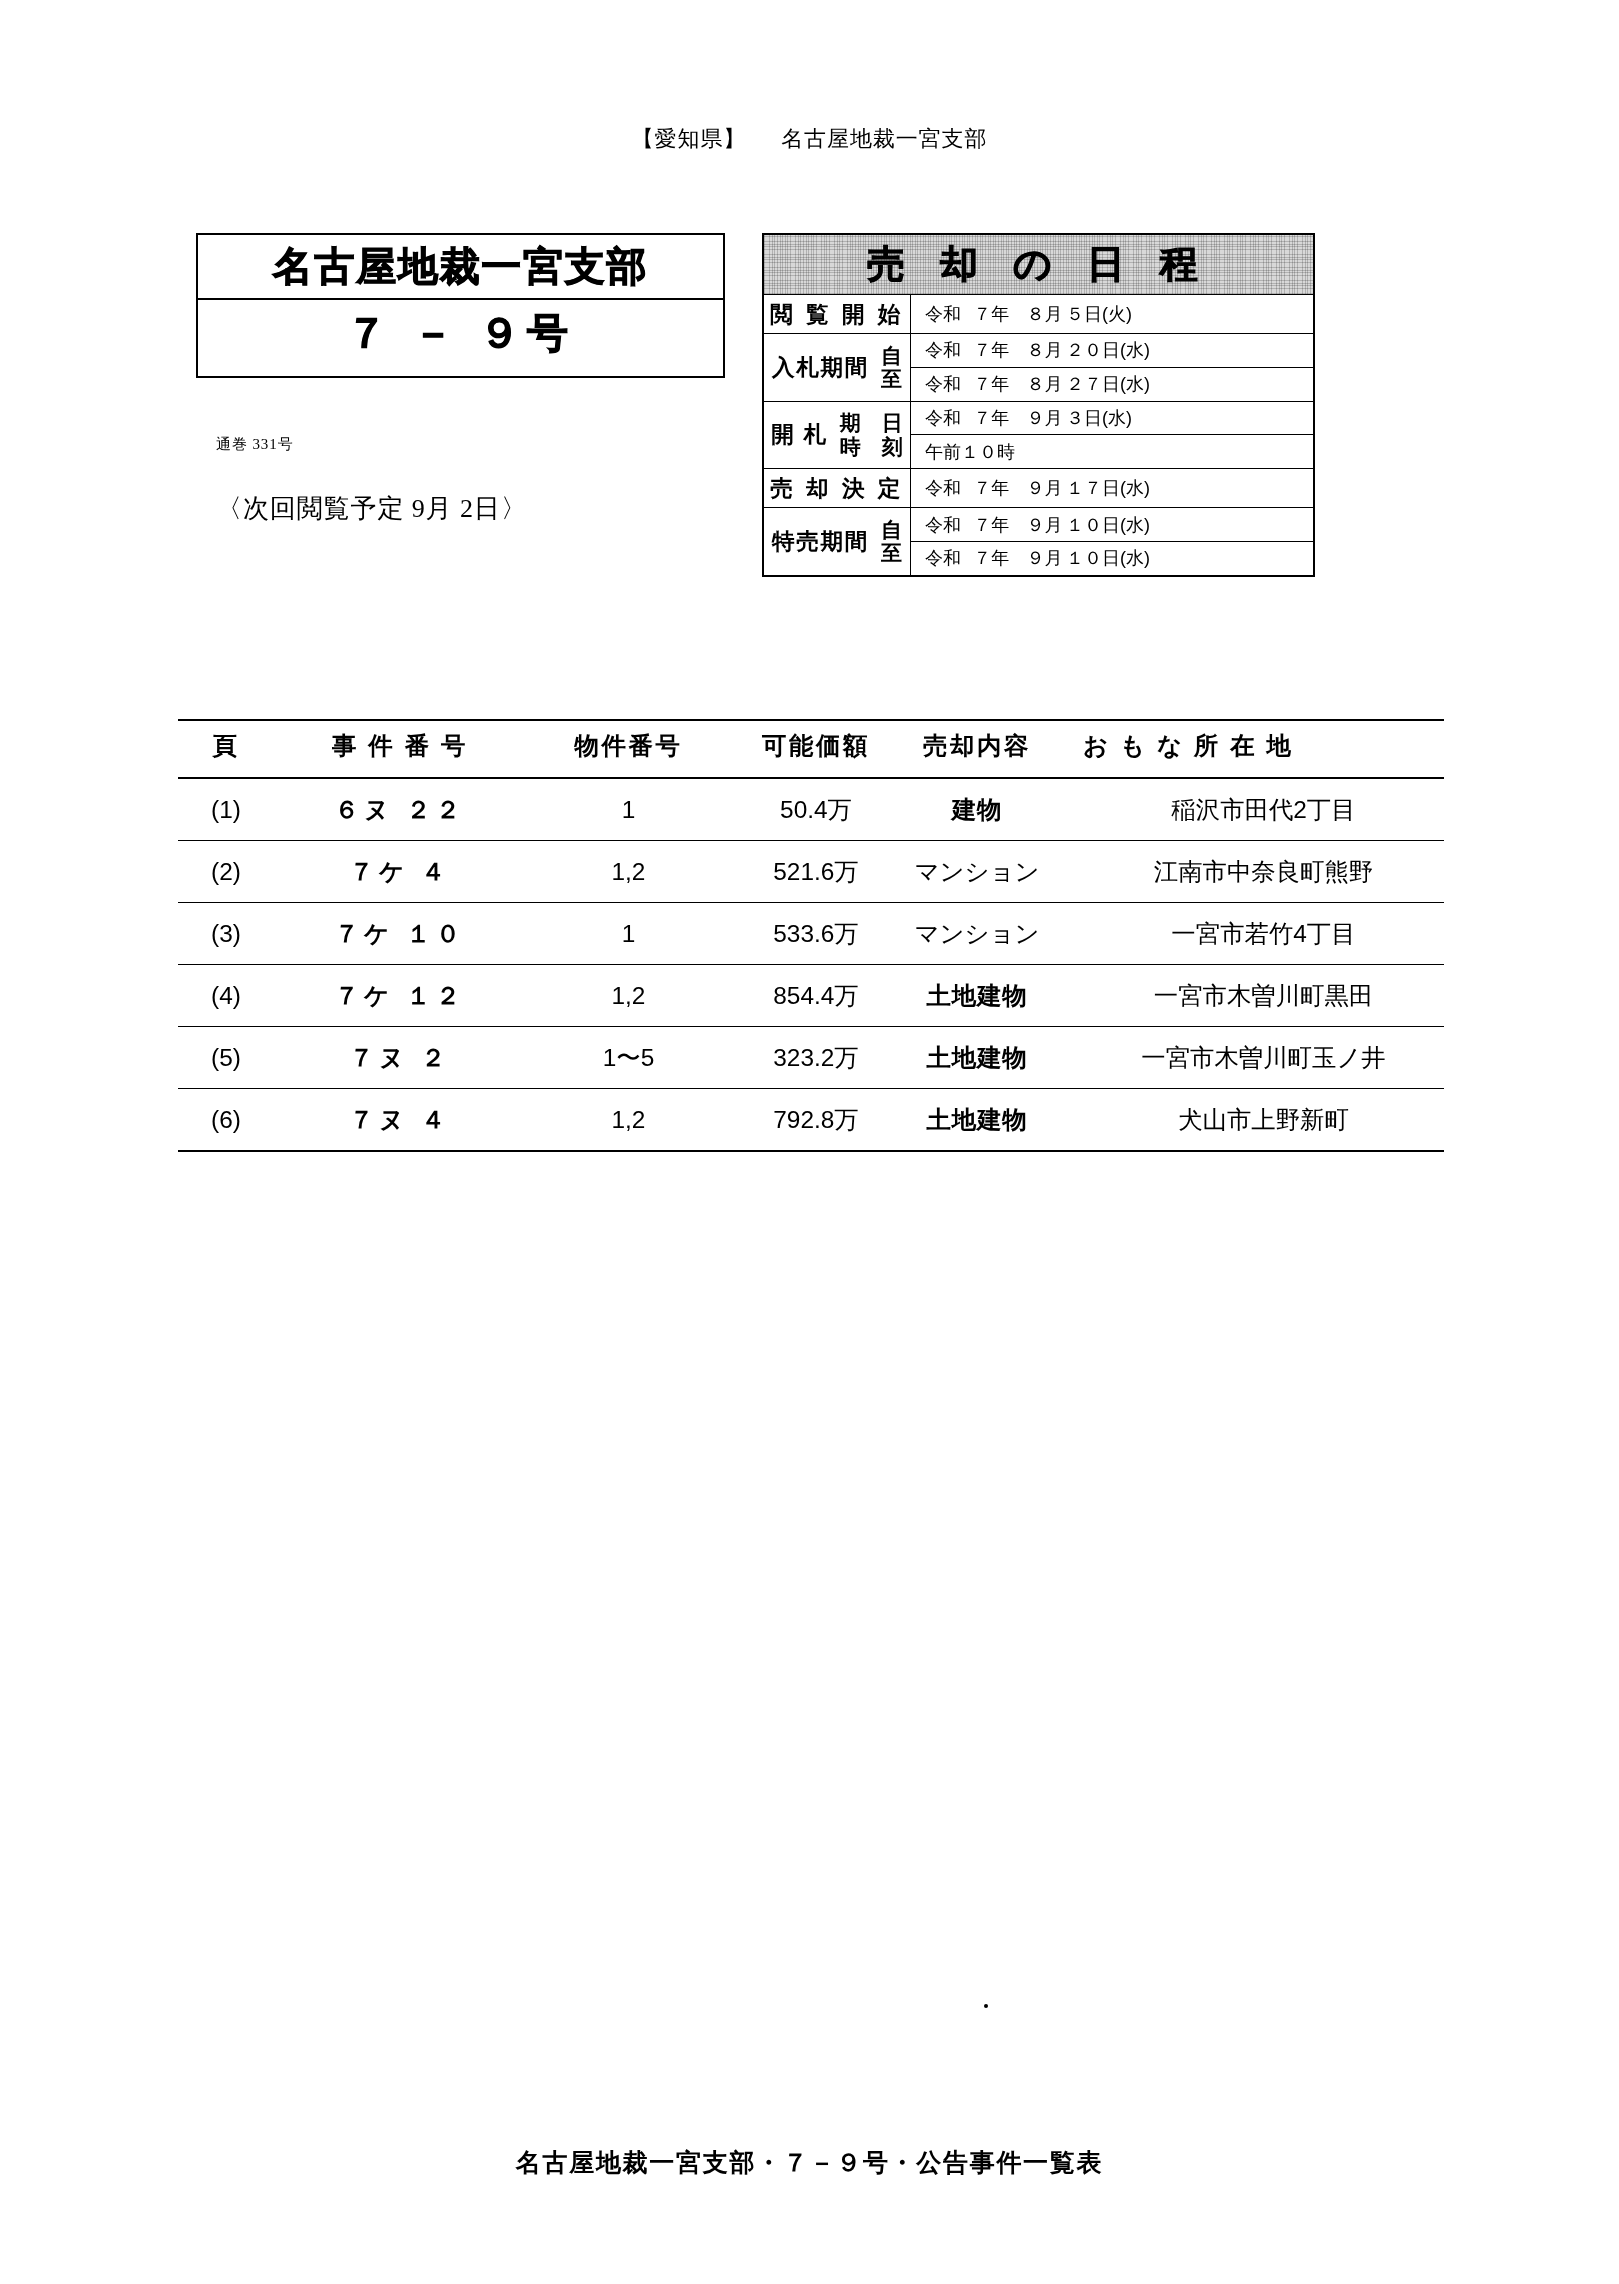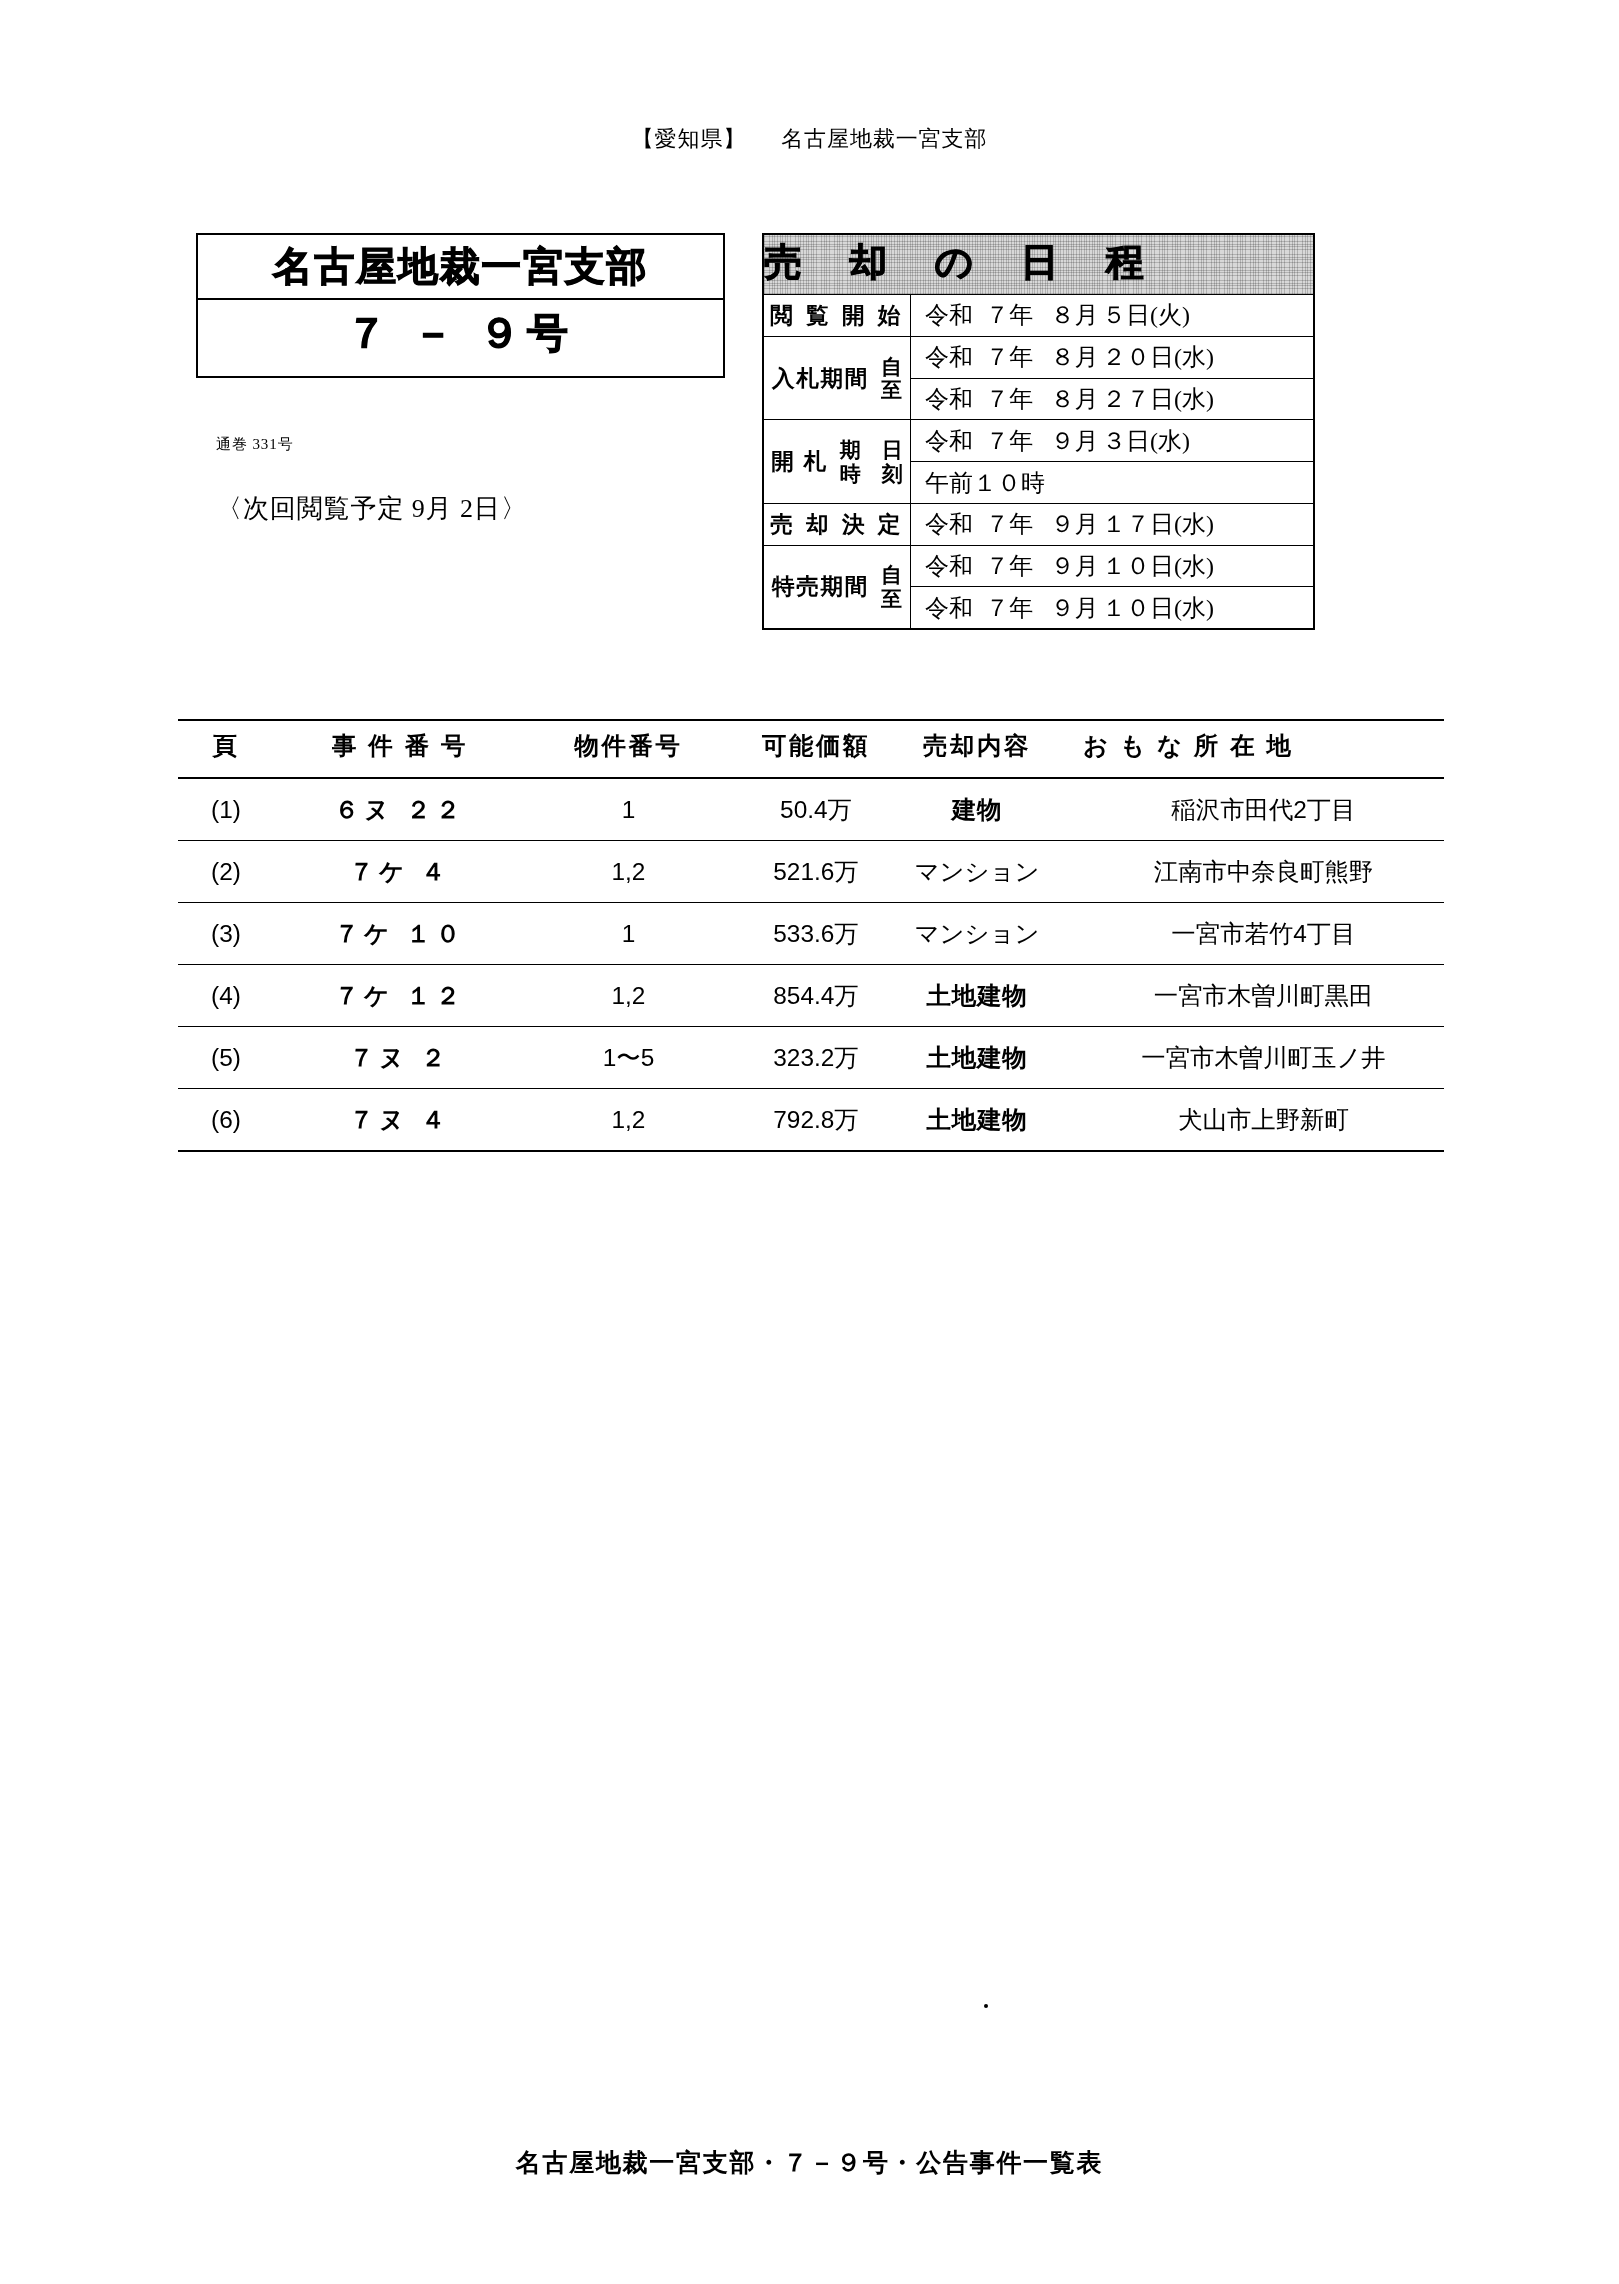--- a/index.html
+++ b/index.html
@@ -92,27 +92,26 @@
   }
   .schedule td, .schedule th {
     border: 1.3px solid #000;
     padding: 0;
   }
   .sched-title {
     background: #d8d8d8;
     background-image:
       repeating-linear-gradient(0deg, rgba(0,0,0,.18) 0 0.9px, transparent 0.9px 2.6px),
       repeating-linear-gradient(90deg, rgba(0,0,0,.18) 0 0.9px, transparent 0.9px 2.6px);
-    text-align: left;
+    text-align: center;
     font-size: 38px;
     font-weight: bold;
     letter-spacing: 12.2px;
     height: 59px;
     line-height: 59px;
-    font-family: Liberation Mono, monospace;
     -webkit-text-stroke: 0.9px #000;
   }
   .lbl {
     width: 146px;
     text-align: center;
     font-size: 22.6px;
     font-weight: bold;
     letter-spacing: 3.5px;
     padding: 3.5px 0 !important;
     white-space: nowrap;
@@ -127,25 +126,24 @@
     letter-spacing: 1.7px;
   }
   .lbl-stack .sub {
     display: flex;
     flex-direction: column;
     font-size: 21px;
     line-height: 1.12;
     letter-spacing: 0;
   }
   .val {
-    font-size: 24px;
+    font-size: 18px;
     letter-spacing: 0px;
     padding: 4.4px 0 4.4px 14px !important;
     white-space: nowrap;
-    font-family: Liberation Serif, serif;
   }
   .val .era { margin-right: 12.2px; }
   .val .yr  { margin-right: 17.4px; }
   .val .mo  { margin-right: 3.5px; }
   .dash-top { border-top: 1.3px dashed #000 !important; }
 
   
   .listing {
     position: absolute;
     left: 178px;

